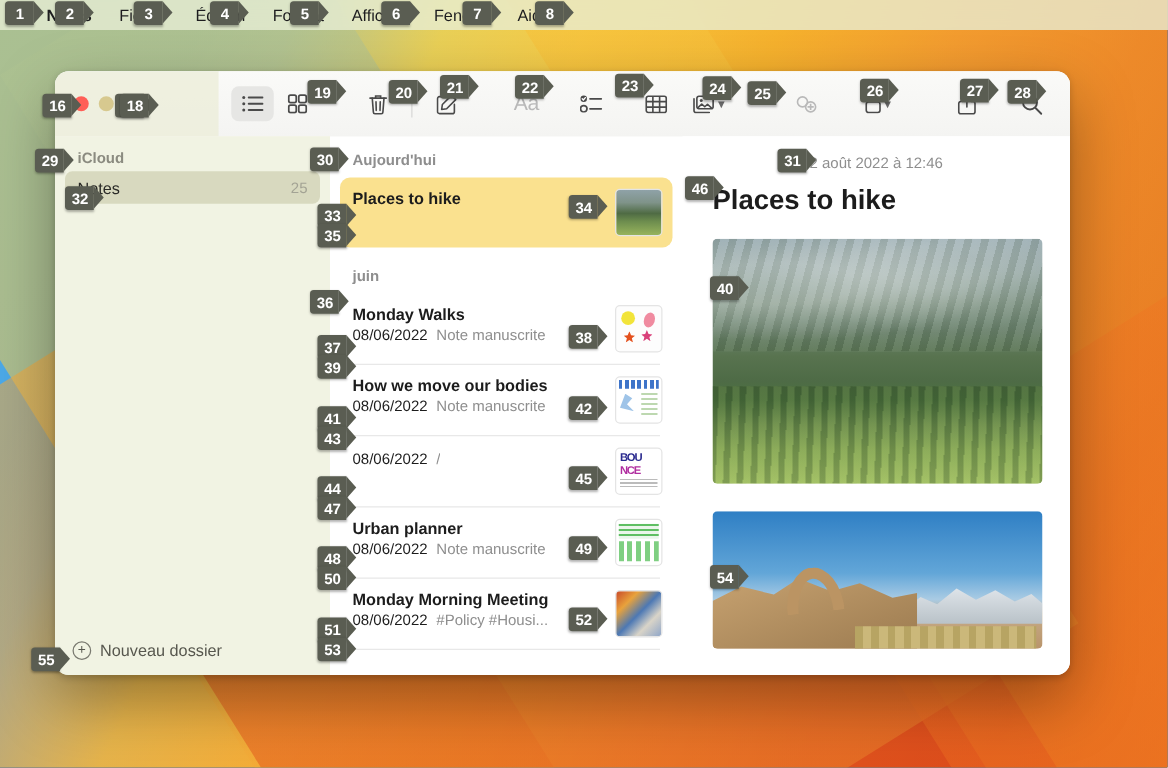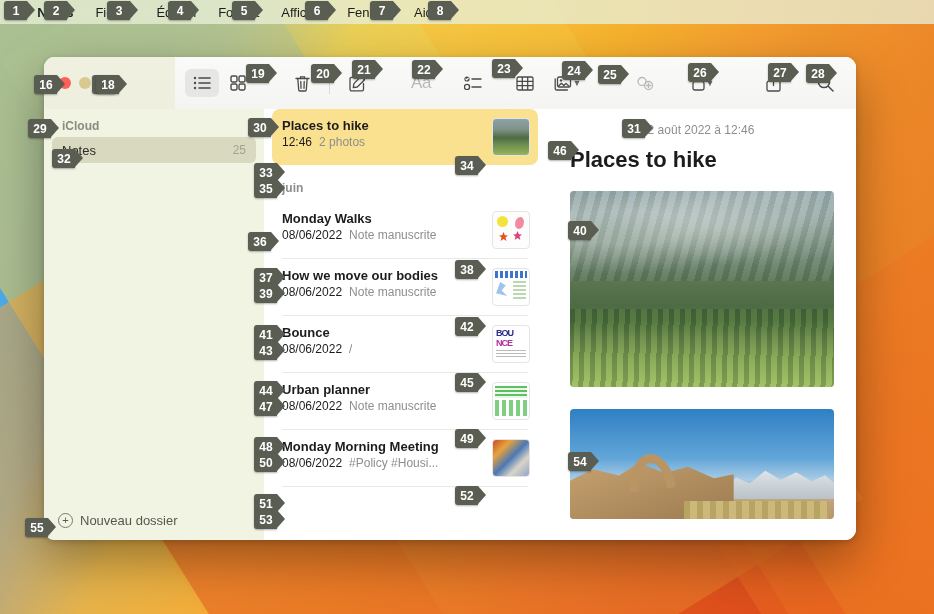--- a/index.html
+++ b/index.html
@@ -421,28 +421,25 @@
         <span class="sb-label">Notes</span>
         <span class="sb-count">25</span>
       </div>
       <div class="sb-footer">
         <span class="plus-circle">+</span>
         <span>Nouveau dossier</span>
       </div>
     </div>
 
     <div id="notelist">
+      <div class="nl-section">Aujourd'hui</div>
 
       <div class="note-row selected">
         <div class="nr-text">
           <div class="nr-title">Places to hike</div>
-          <div class="nr-meta">
-            <span>12:46</span>
-            <span class="nr-sub">2 photos</span>
-          </div>
         </div>
         <div class="nr-thumb th-hike"></div>
       </div>
 
       <div class="nl-section sub">juin</div>
 
       <div class="note-row">
         <div class="nr-text">
           <div class="nr-title">Monday Walks</div>
           <div class="nr-meta">
@@ -466,21 +463,20 @@
           </div>
         </div>
         <div class="nr-thumb th-body">
             <i></i>
           </div>
       </div>
       <div class="nr-div"></div>
 
       <div class="note-row">
         <div class="nr-text">
-          <div class="nr-title">Bounce</div>
           <div class="nr-meta">
             <span>08/06/2022</span>
             <span class="nr-sub">/</span>
           </div>
         </div>
         <div class="nr-thumb th-bounce">
             <i></i>
           </div>
       </div>
       <div class="nr-div"></div>

